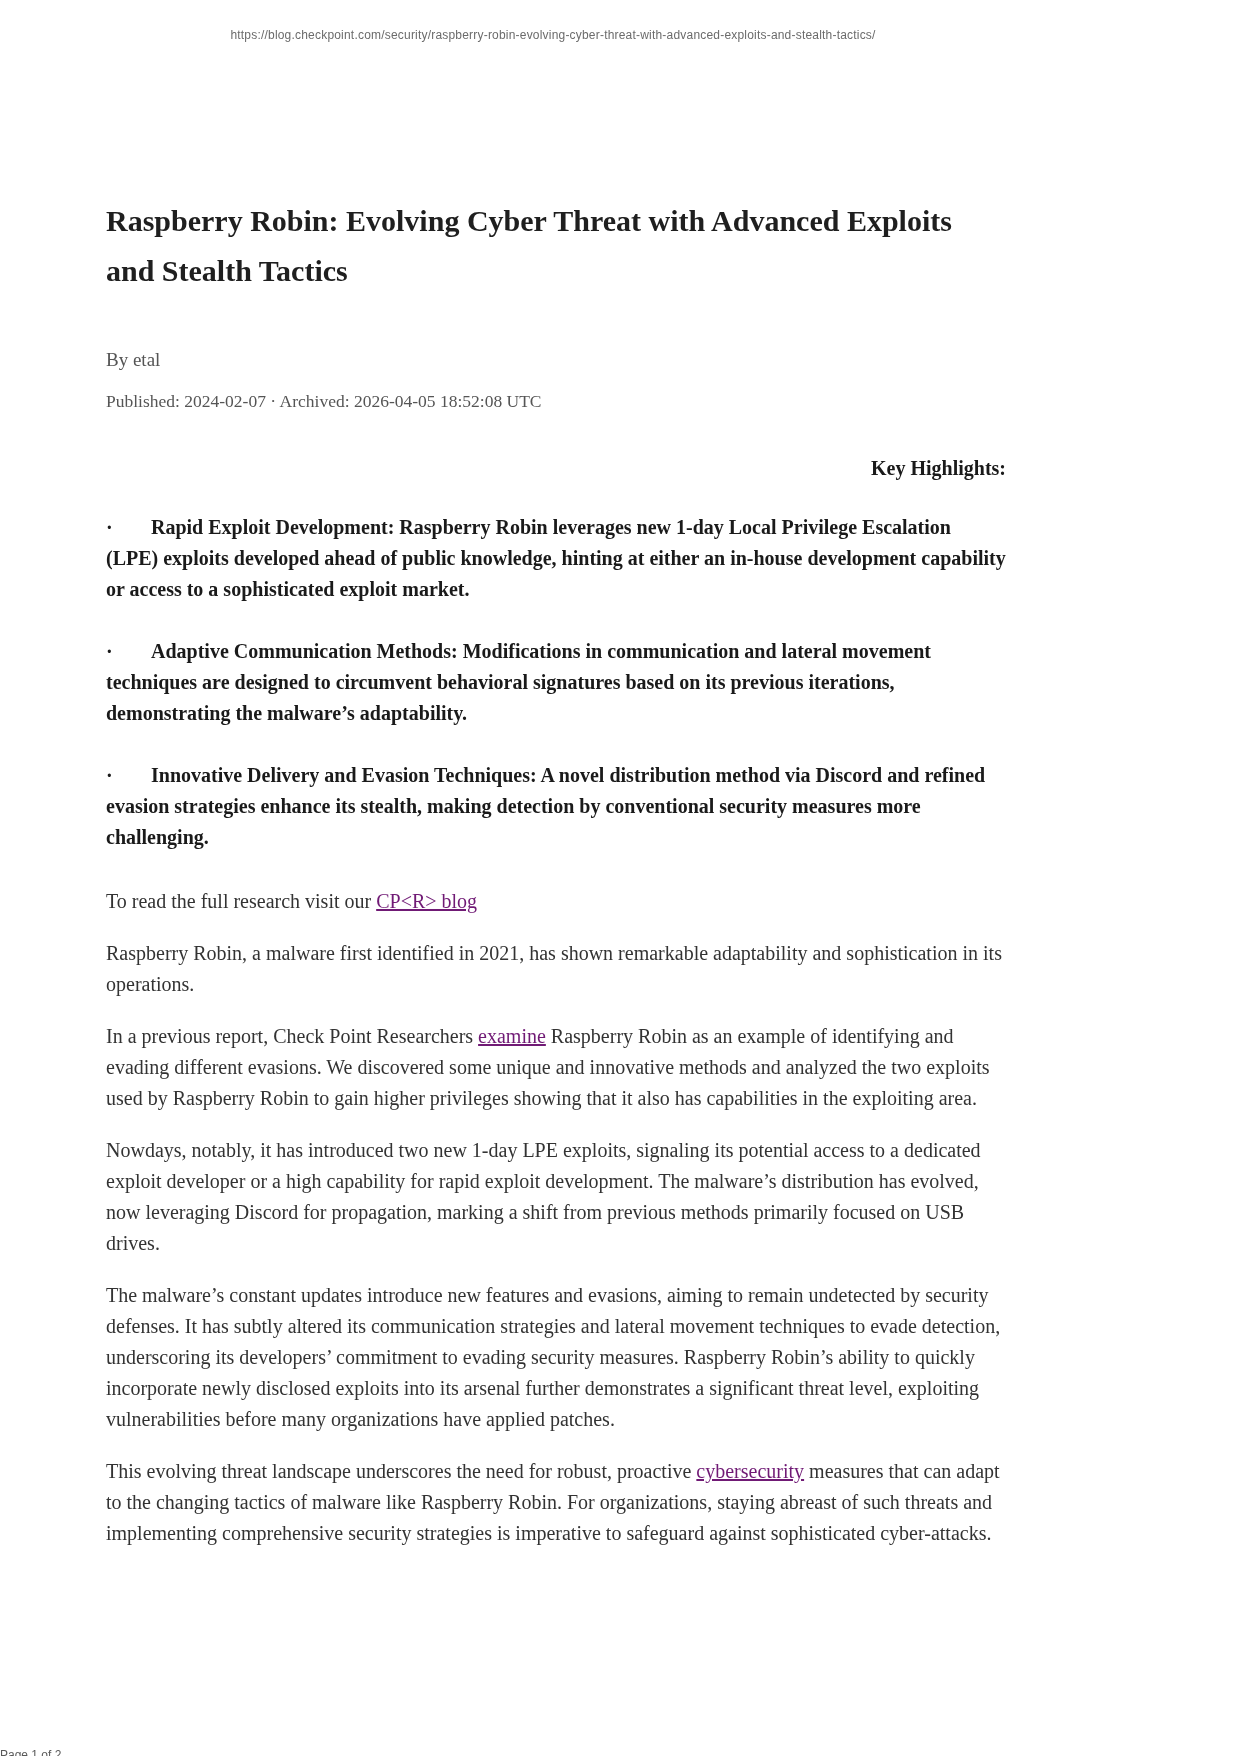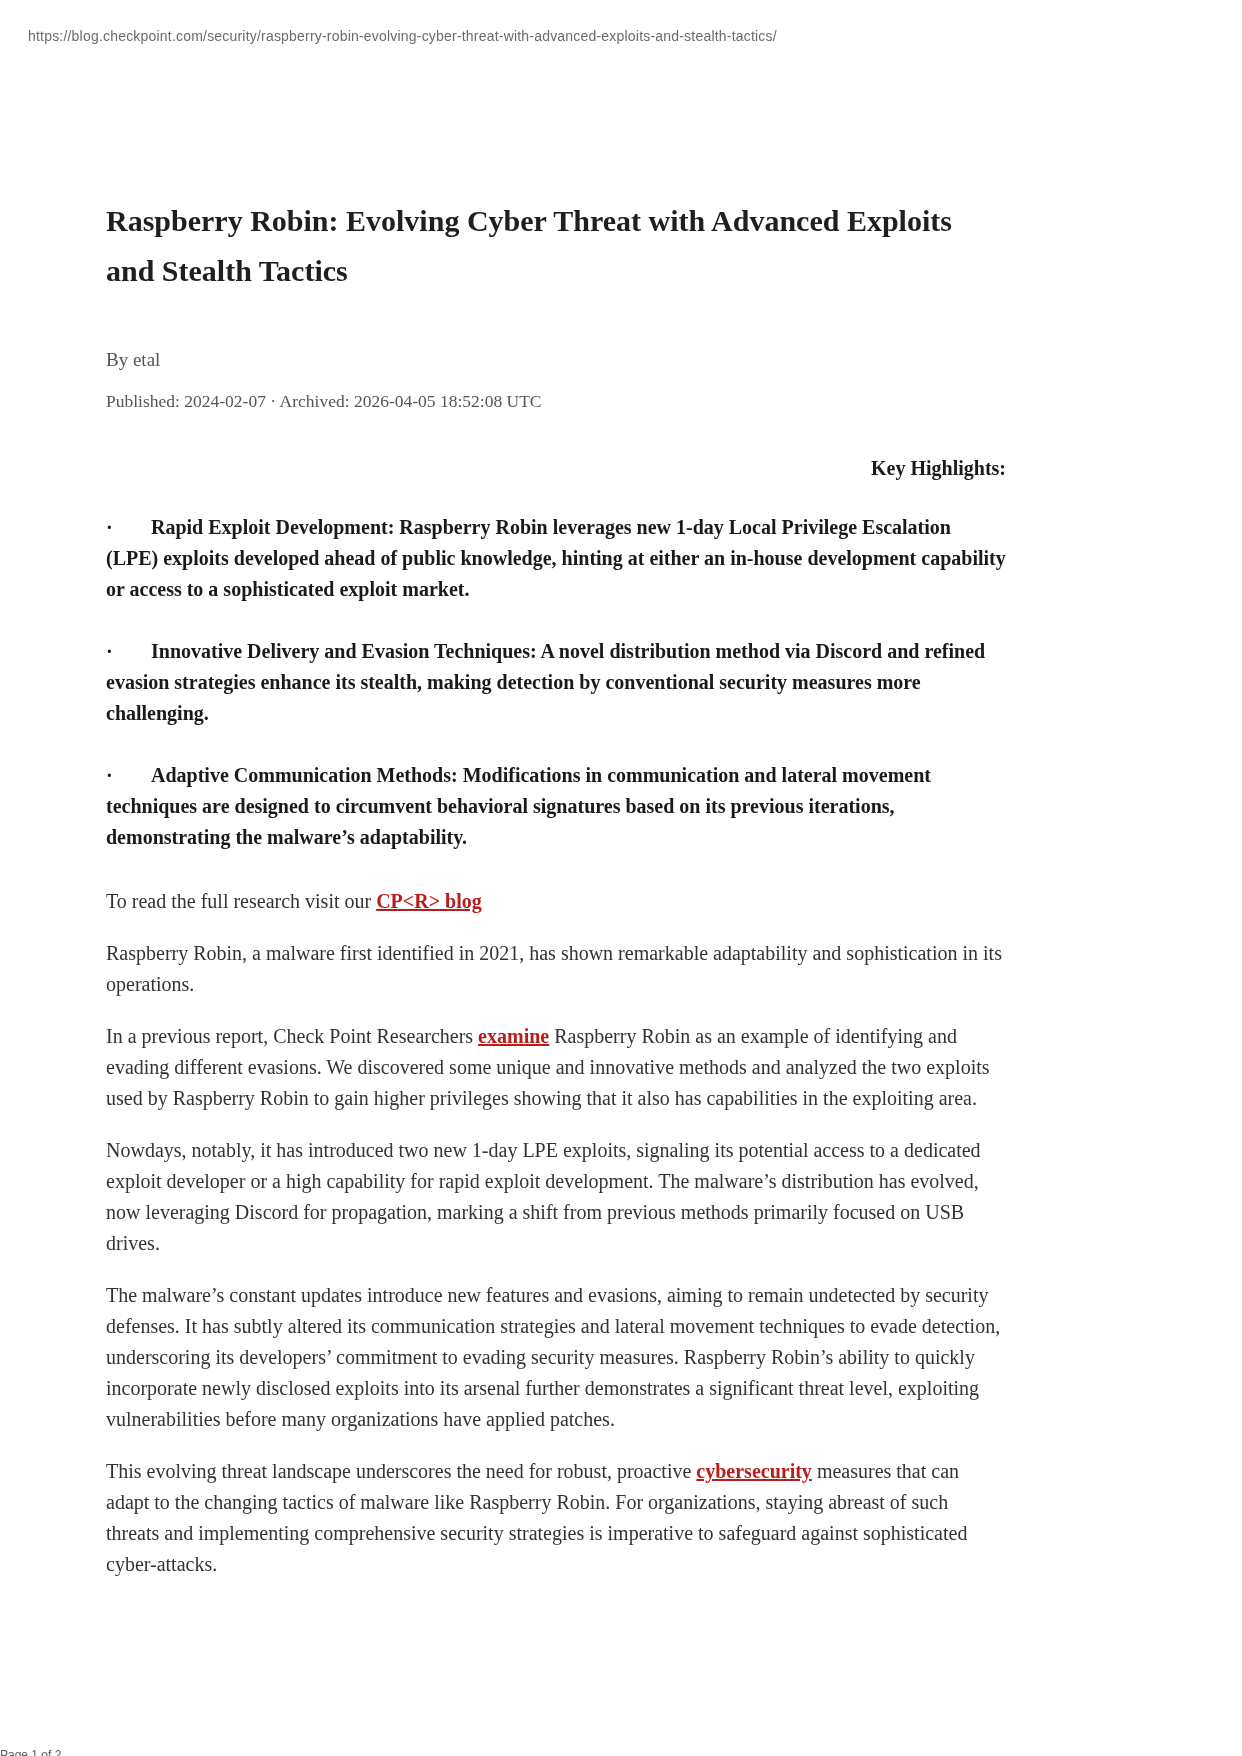--- a/index.html
+++ b/index.html
@@ -5,22 +5,23 @@
   html, body { margin:0; padding:0; }
   body {
     width:1242px; height:1756px;
     background:#ffffff;
     font-family:"Liberation Serif", serif;
     position:relative;
     overflow:hidden;
   }
   .print-header {
     position:absolute; top:28px; left:0; width:1106px;
+    text-align:center;
     font-family:"Liberation Sans", sans-serif;
-    font-size:14px; color:#6b6b6b; letter-spacing:0.2px;margin-left:28px;
+    font-size:12px; color:#6b6b6b; letter-spacing:0.2px;
   }
   .content {
     position:absolute; left:106px; top:11px; width:900px;
   }
   h1.title {
     margin:185px 0 0 0;
     font-size:30px; font-weight:bold; color:#1f1f1f;
     line-height:50px;
   }
   .byline {
@@ -40,21 +41,21 @@
     font-size:20px; font-weight:bold; color:#1a1a1a; line-height:31px;
   }
   p.bullet .marker { display:inline-block; width:45px; font-weight:bold; }
   p.bullet .label { }
   p.para {
     margin:21px 0 0 0;
     font-size:20px; color:#333333; line-height:31px;
   }
   p.para.first-after-bullets { margin-top:33px; }
   a.inline-link {
-    color:#b91c1c; text-decoration:underline; cursor:pointer;font-weight:bold;
+    color:#701a75; text-decoration:underline; cursor:pointer;
   }
   .print-footer {
     position:absolute; top:1748px; left:0; width:1106px;
     text-align:left;
     font-family:"Liberation Sans", sans-serif;
     font-size:12px; color:#595959;
   }
 </style>
 </head>
 <body>
@@ -69,25 +70,25 @@
 
   <div class="meta">Published: 2024-02-07 · Archived: 2026-04-05 18:52:08 UTC</div>
 
   <div class="kh-heading">Key Highlights:</div>
 
   <p class="bullet">
     <span class="marker">·</span><span class="label">Rapid Exploit Development</span><span>: Raspberry Robin leverages new 1-day Local Privilege Escalation (LPE) exploits developed ahead of public knowledge, hinting at either an in-house development capability or access to a sophisticated exploit market.</span>
   </p>
 
   <p class="bullet">
-    <span class="marker">·</span><span class="label">Innovative Delivery and Evasion Techniques:</span><span> A novel distribution method via Discord and refined evasion strategies enhance its stealth, making detection by conventional security measures more challenging.</span>
+    <span class="marker">·</span><span class="label">Adaptive Communication Methods:</span><span> Modifications in communication and lateral movement techniques are designed to circumvent behavioral signatures based on its previous iterations, demonstrating the malware’s adaptability.</span>
   </p>
 
   <p class="bullet">
-    <span class="marker">·</span><span class="label">Adaptive Communication Methods:</span><span> Modifications in communication and lateral movement techniques are designed to circumvent behavioral signatures based on its previous iterations, demonstrating the malware’s adaptability.</span>
+    <span class="marker">·</span><span class="label">Innovative Delivery and Evasion Techniques:</span><span> A novel distribution method via Discord and refined evasion strategies enhance its stealth, making detection by conventional security measures more challenging.</span>
   </p>
 
   <p class="para first-after-bullets">
     <span>To read the full research visit our </span><a class="inline-link">CP&lt;R&gt; blog</a>
   </p>
 
   <p class="para">Raspberry Robin, a malware first identified in 2021, has shown remarkable adaptability and sophistication in its operations.</p>
 
   <p class="para">
     <span>In a previous report, Check Point Researchers </span><a class="inline-link">examine</a><span> Raspberry Robin as an example of identifying and evading different evasions. We discovered some unique and innovative methods and analyzed the two exploits used by Raspberry Robin to gain higher privileges showing that it also has capabilities in the exploiting area.</span>

